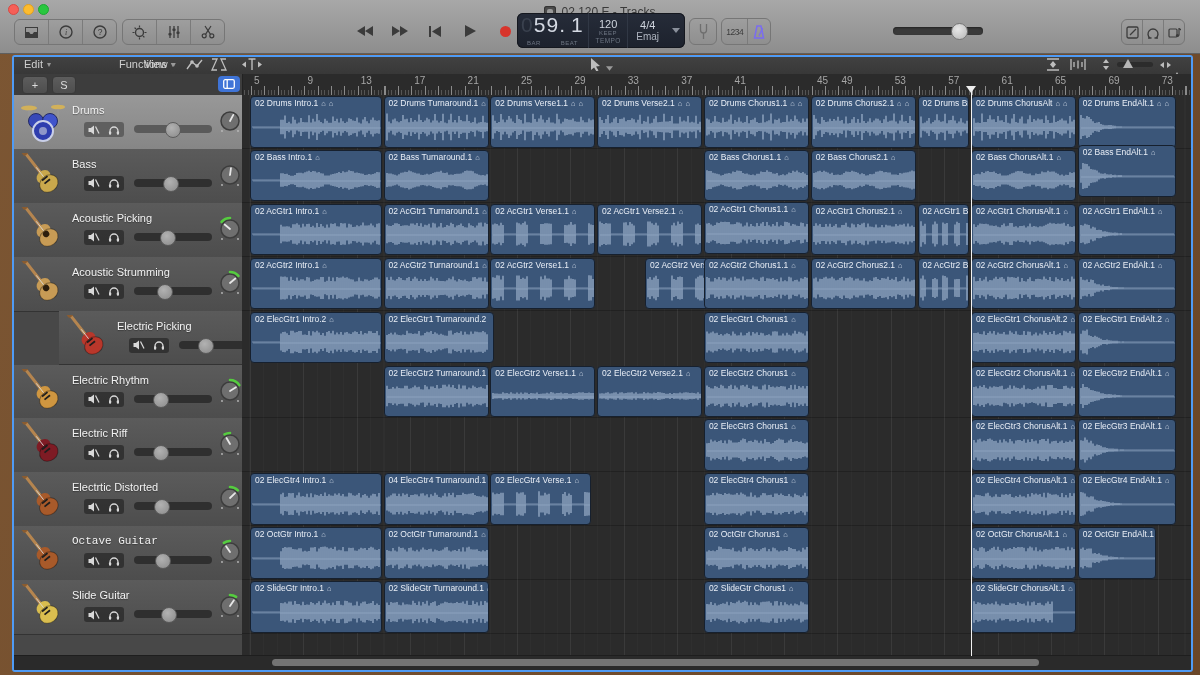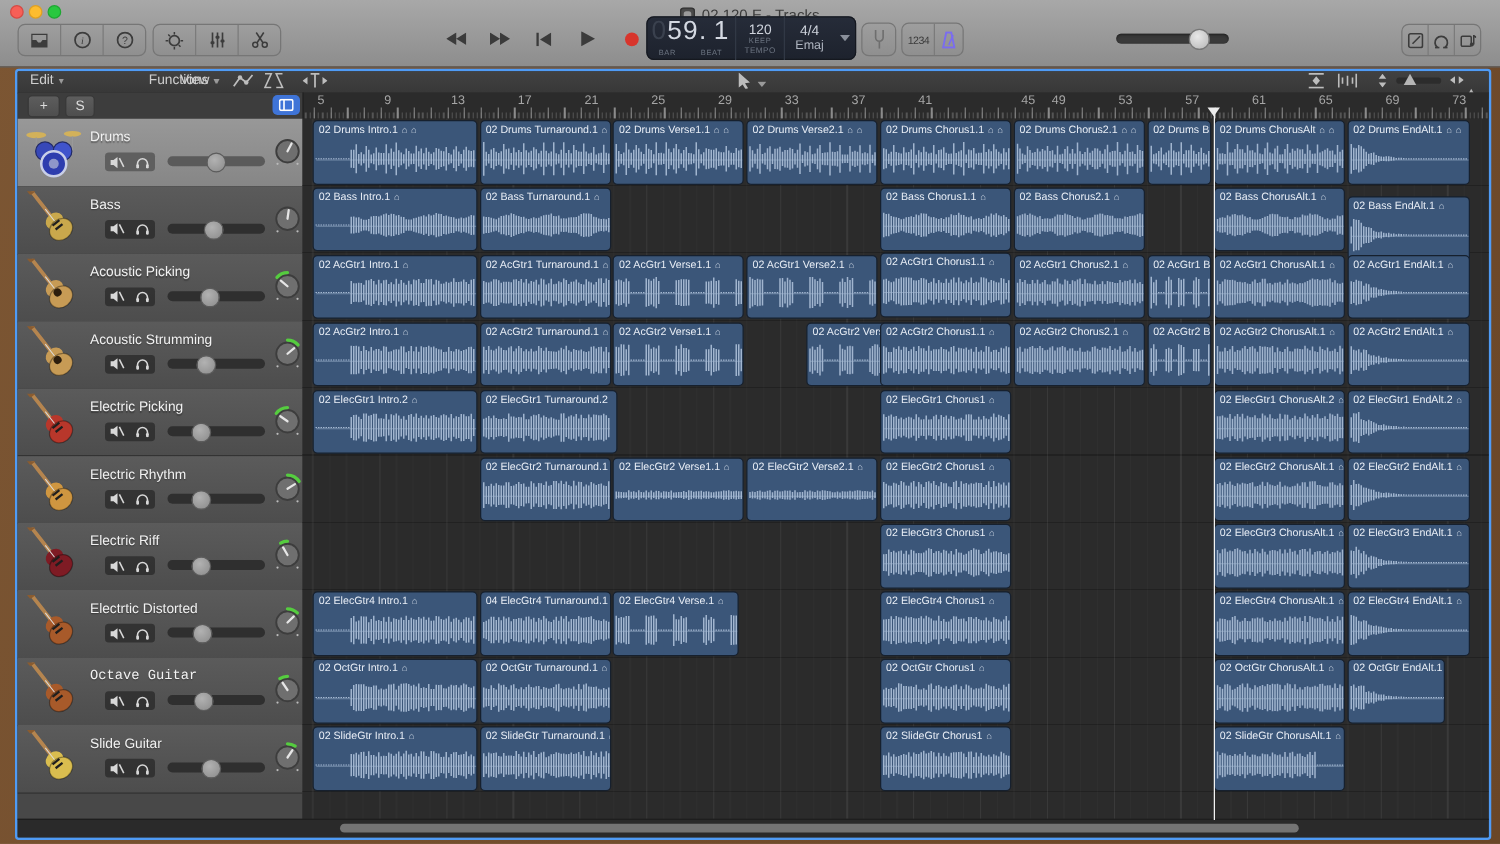--- a/index.html
+++ b/index.html
@@ -549,21 +549,21 @@
           <div class="vol-knob" style="left:23.04px"></div>
         </div>
         <div class="pan-knob"><svg width="26" height="26" viewBox="0 0 26 26">
             <circle cx="13" cy="13" r="9" fill="#6f6f6f" stroke="#3d3d3d" stroke-width="1.5"></circle>
             <path d="M13 2A11 11 0 0 1 21.43 5.93" fill="none" stroke="#55cc3f" stroke-width="2.6" stroke-linecap="round"></path>
             <line x1="13" y1="13" x2="18.36" y2="8.50" stroke="#e6e6e6" stroke-width="1.8" stroke-linecap="round"></line>
             <circle cx="5" cy="23" r="0.9" fill="#bbb"></circle>
             <circle cx="21" cy="23" r="0.9" fill="#bbb"></circle>
           </svg></div>
       </div>
-      <div class="track-row" style="top: 215.6px;">
+      <div class="track-row" style="top: 215.6px; margin-left: 45px;">
         <div class="trk-icon"><svg width="48" height="46" viewBox="0 0 48 46">
             <g transform="rotate(-38 24 23)">
               <rect x="22.6" y="-6" width="3" height="26" rx="1" fill="#b5854f"></rect>
               <rect x="21.3" y="-10" width="5.6" height="6" rx="1.5" fill="#8a5c30"></rect>
               <ellipse cx="24" cy="24" rx="7.5" ry="6.2" fill="#b8372b"></ellipse>
               <ellipse cx="24" cy="32.5" rx="9.8" ry="8.2" fill="#b8372b" stroke="rgba(0,0,0,0.35)" stroke-width="1"></ellipse>
               <rect x="20.5" y="25" width="7" height="1.8" fill="#1e1e1e"></rect>
               <rect x="20.5" y="29" width="7" height="1.8" fill="#1e1e1e"></rect>
               <line x1="24" y1="12" x2="24" y2="24" stroke="#ddd" stroke-width="0.8"></line>
             </g>
@@ -883,21 +883,21 @@
           <path d="M1 9.0L1 23.0M3 8.2L3 23.8M5 7.3L5 24.7M7 6.8L7 25.2M9 8.0L9 24.0M11 6.7L11 25.3M13 7.7L13 24.3M15 8.6L15 23.4M17 9.7L17 22.3M19 8.8L19 23.2M21 11.1L21 20.9M23 10.7L23 21.3M25 10.5L25 21.5M27 11.0L27 21.0M29 10.6L29 21.4M31 9.1L31 22.9M33 7.5L33 24.5M35 7.8L35 24.2M37 7.9L37 24.1M39 6.7L39 25.3M41 7.6L41 24.4M43 8.0L43 24.0M45 8.7L45 23.3M47 10.3L47 21.7M49 9.3L49 22.7M51 9.9L51 22.1M53 11.5L53 20.5M55 11.3L55 20.7M57 10.1L57 21.9M59 10.2L59 21.8M61 9.7L61 22.3M63 7.7L63 24.3M65 7.5L65 24.5M67 6.8L67 25.2M69 6.9L69 25.1M71 8.2L71 23.8M73 8.0L73 24.0M75 8.6L75 23.4M77 8.6L77 23.4M79 10.5L79 21.5M81 10.6L81 21.4M83 10.5L83 21.5M85 11.0L85 21.0M87 9.1L87 22.9M89 9.6L89 22.4M91 8.8L91 23.2M93 8.5L93 23.5M95 8.3L95 23.7M97 7.4L97 24.6M99 6.5L99 25.5M101 7.3L101 24.7" stroke="#a6bbd4" stroke-width="1.2" fill="none" opacity="0.95"></path>
         </svg>
       </div>
       <div class="region" style="left: 728.9px; top: 54.9px; width: 105px;">
         <span class="region-label">02 Bass ChorusAlt.1<span class="region-badge">⌂</span></span>
         <svg class="wf" width="103" height="34" viewBox="0 0 103 34">
           <path d="M1 17H102" stroke="#a6bbd4" stroke-width="0.8" opacity="0.55"></path>
           <path d="M1 11.1L1 20.9M3 10.1L3 21.9M5 9.8L5 22.2M7 10.2L7 21.8M9 8.1L9 23.9M11 9.1L11 22.9M13 7.6L13 24.4M15 7.1L15 24.9M17 8.1L17 23.9M19 8.1L19 23.9M21 7.6L21 24.4M23 8.9L23 23.1M25 10.1L25 21.9M27 9.6L27 22.4M29 11.4L29 20.6M31 11.6L31 20.4M33 11.6L33 20.4M35 11.2L35 20.8M37 10.3L37 21.7M39 9.3L39 22.7M41 8.7L41 23.3M43 7.4L43 24.6M45 6.9L45 25.1M47 7.3L47 24.7M49 7.3L49 24.7M51 9.1L51 22.9M53 9.6L53 22.4M55 9.8L55 22.2M57 9.4L57 22.6M59 11.2L59 20.8M61 11.3L61 20.7M63 9.5L63 22.5M65 10.0L65 22.0M67 9.8L67 22.2M69 7.6L69 24.4M71 8.3L71 23.7M73 8.3L73 23.7M75 6.7L75 25.3M77 7.8L77 24.2M79 7.4L79 24.6M81 7.6L81 24.4M83 8.8L83 23.2M85 9.8L85 22.2M87 11.3L87 20.7M89 10.6L89 21.4M91 11.7L91 20.3M93 10.8L93 21.2M95 10.9L95 21.1M97 8.3L97 23.7M99 9.0L99 23.0M101 8.2L101 23.8" stroke="#a6bbd4" stroke-width="1.2" fill="none" opacity="0.95"></path>
         </svg>
       </div>
-      <div class="region" style="left: 835.7px; top: 62px; width: 98px;">
+      <div class="region" style="left: 835.7px; top: 50px; width: 98px;">
         <span class="region-label">02 Bass EndAlt.1<span class="region-badge">⌂</span></span>
         <svg class="wf" width="96" height="34" viewBox="0 0 96 34">
           <path d="M1 17H95" stroke="#a6bbd4" stroke-width="0.8" opacity="0.55"></path>
           <path d="M1 9.2L1 22.8M3 3.1L3 28.9M5 3.8L5 28.2M7 3.9L7 28.1M9 6.2L9 25.8M11 9.0L11 23.0M13 9.6L13 22.4M15 9.7L15 22.3M17 10.4L17 21.6M19 12.5L19 19.5M21 13.4L21 18.6M23 13.7L23 18.3M25 13.2L25 18.8M27 14.2L27 17.8M29 14.6L29 17.4M31 14.2L31 17.8M33 14.9L33 17.1M35 14.8L35 17.2M37 15.3L37 16.7M39 15.0L39 17.0M41 15.1L41 16.9M43 15.4L43 16.6M45 15.4L45 16.6M47 15.5L47 16.5M49 15.5L49 16.5M51 15.5L51 16.5M53 15.5L53 16.5M55 15.5L55 16.5M57 15.5L57 16.5M59 15.5L59 16.5M61 15.5L61 16.5M63 15.5L63 16.5M65 15.5L65 16.5M67 15.5L67 16.5M69 15.5L69 16.5M71 15.5L71 16.5M73 15.5L73 16.5M75 15.5L75 16.5M77 15.5L77 16.5M79 15.5L79 16.5M81 15.5L81 16.5M83 15.5L83 16.5M85 15.5L85 16.5M87 15.5L87 16.5M89 15.5L89 16.5M91 15.5L91 16.5M93 15.5L93 16.5" stroke="#a6bbd4" stroke-width="1.2" fill="none" opacity="0.95"></path>
         </svg>
       </div>
       <div class="region" style="left: 8px; top: 108.8px; width: 132px;">
         <span class="region-label">02 AcGtr1 Intro.1<span class="region-badge">⌂</span></span>
         <svg class="wf" width="130" height="34" viewBox="0 0 130 34">
           <path d="M1 17H129" stroke="#a6bbd4" stroke-width="0.8" opacity="0.55"></path>

